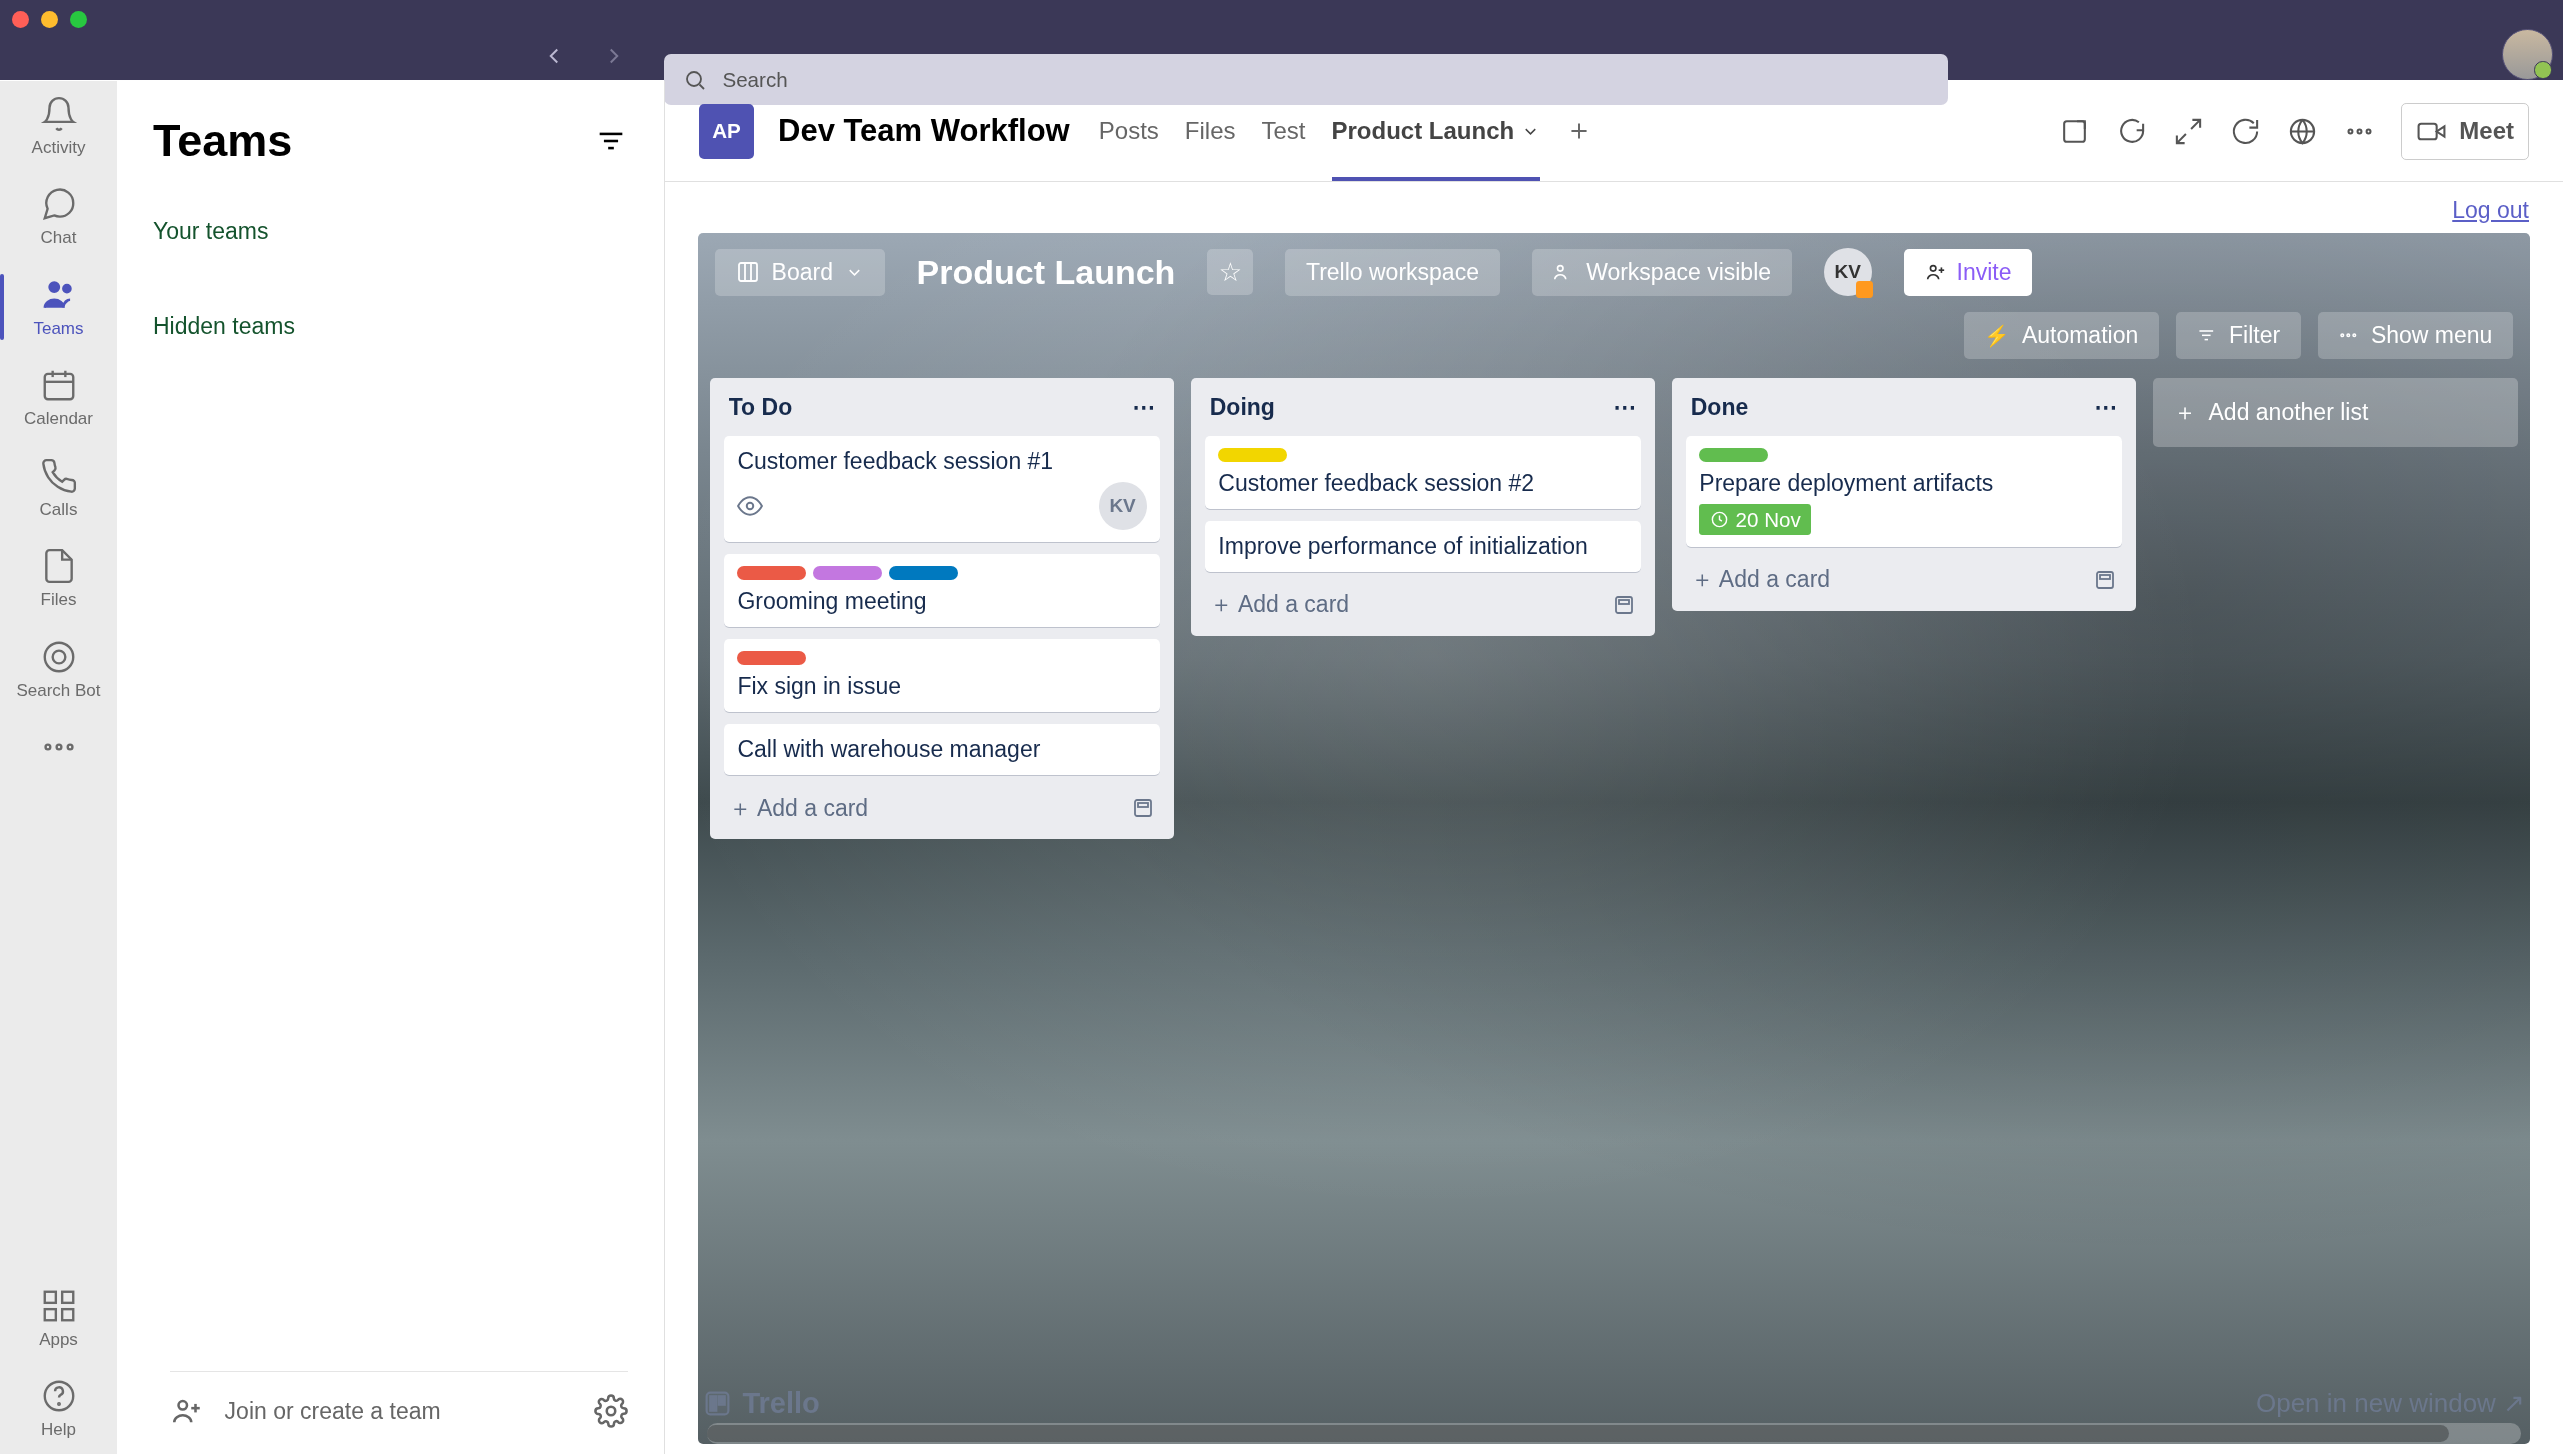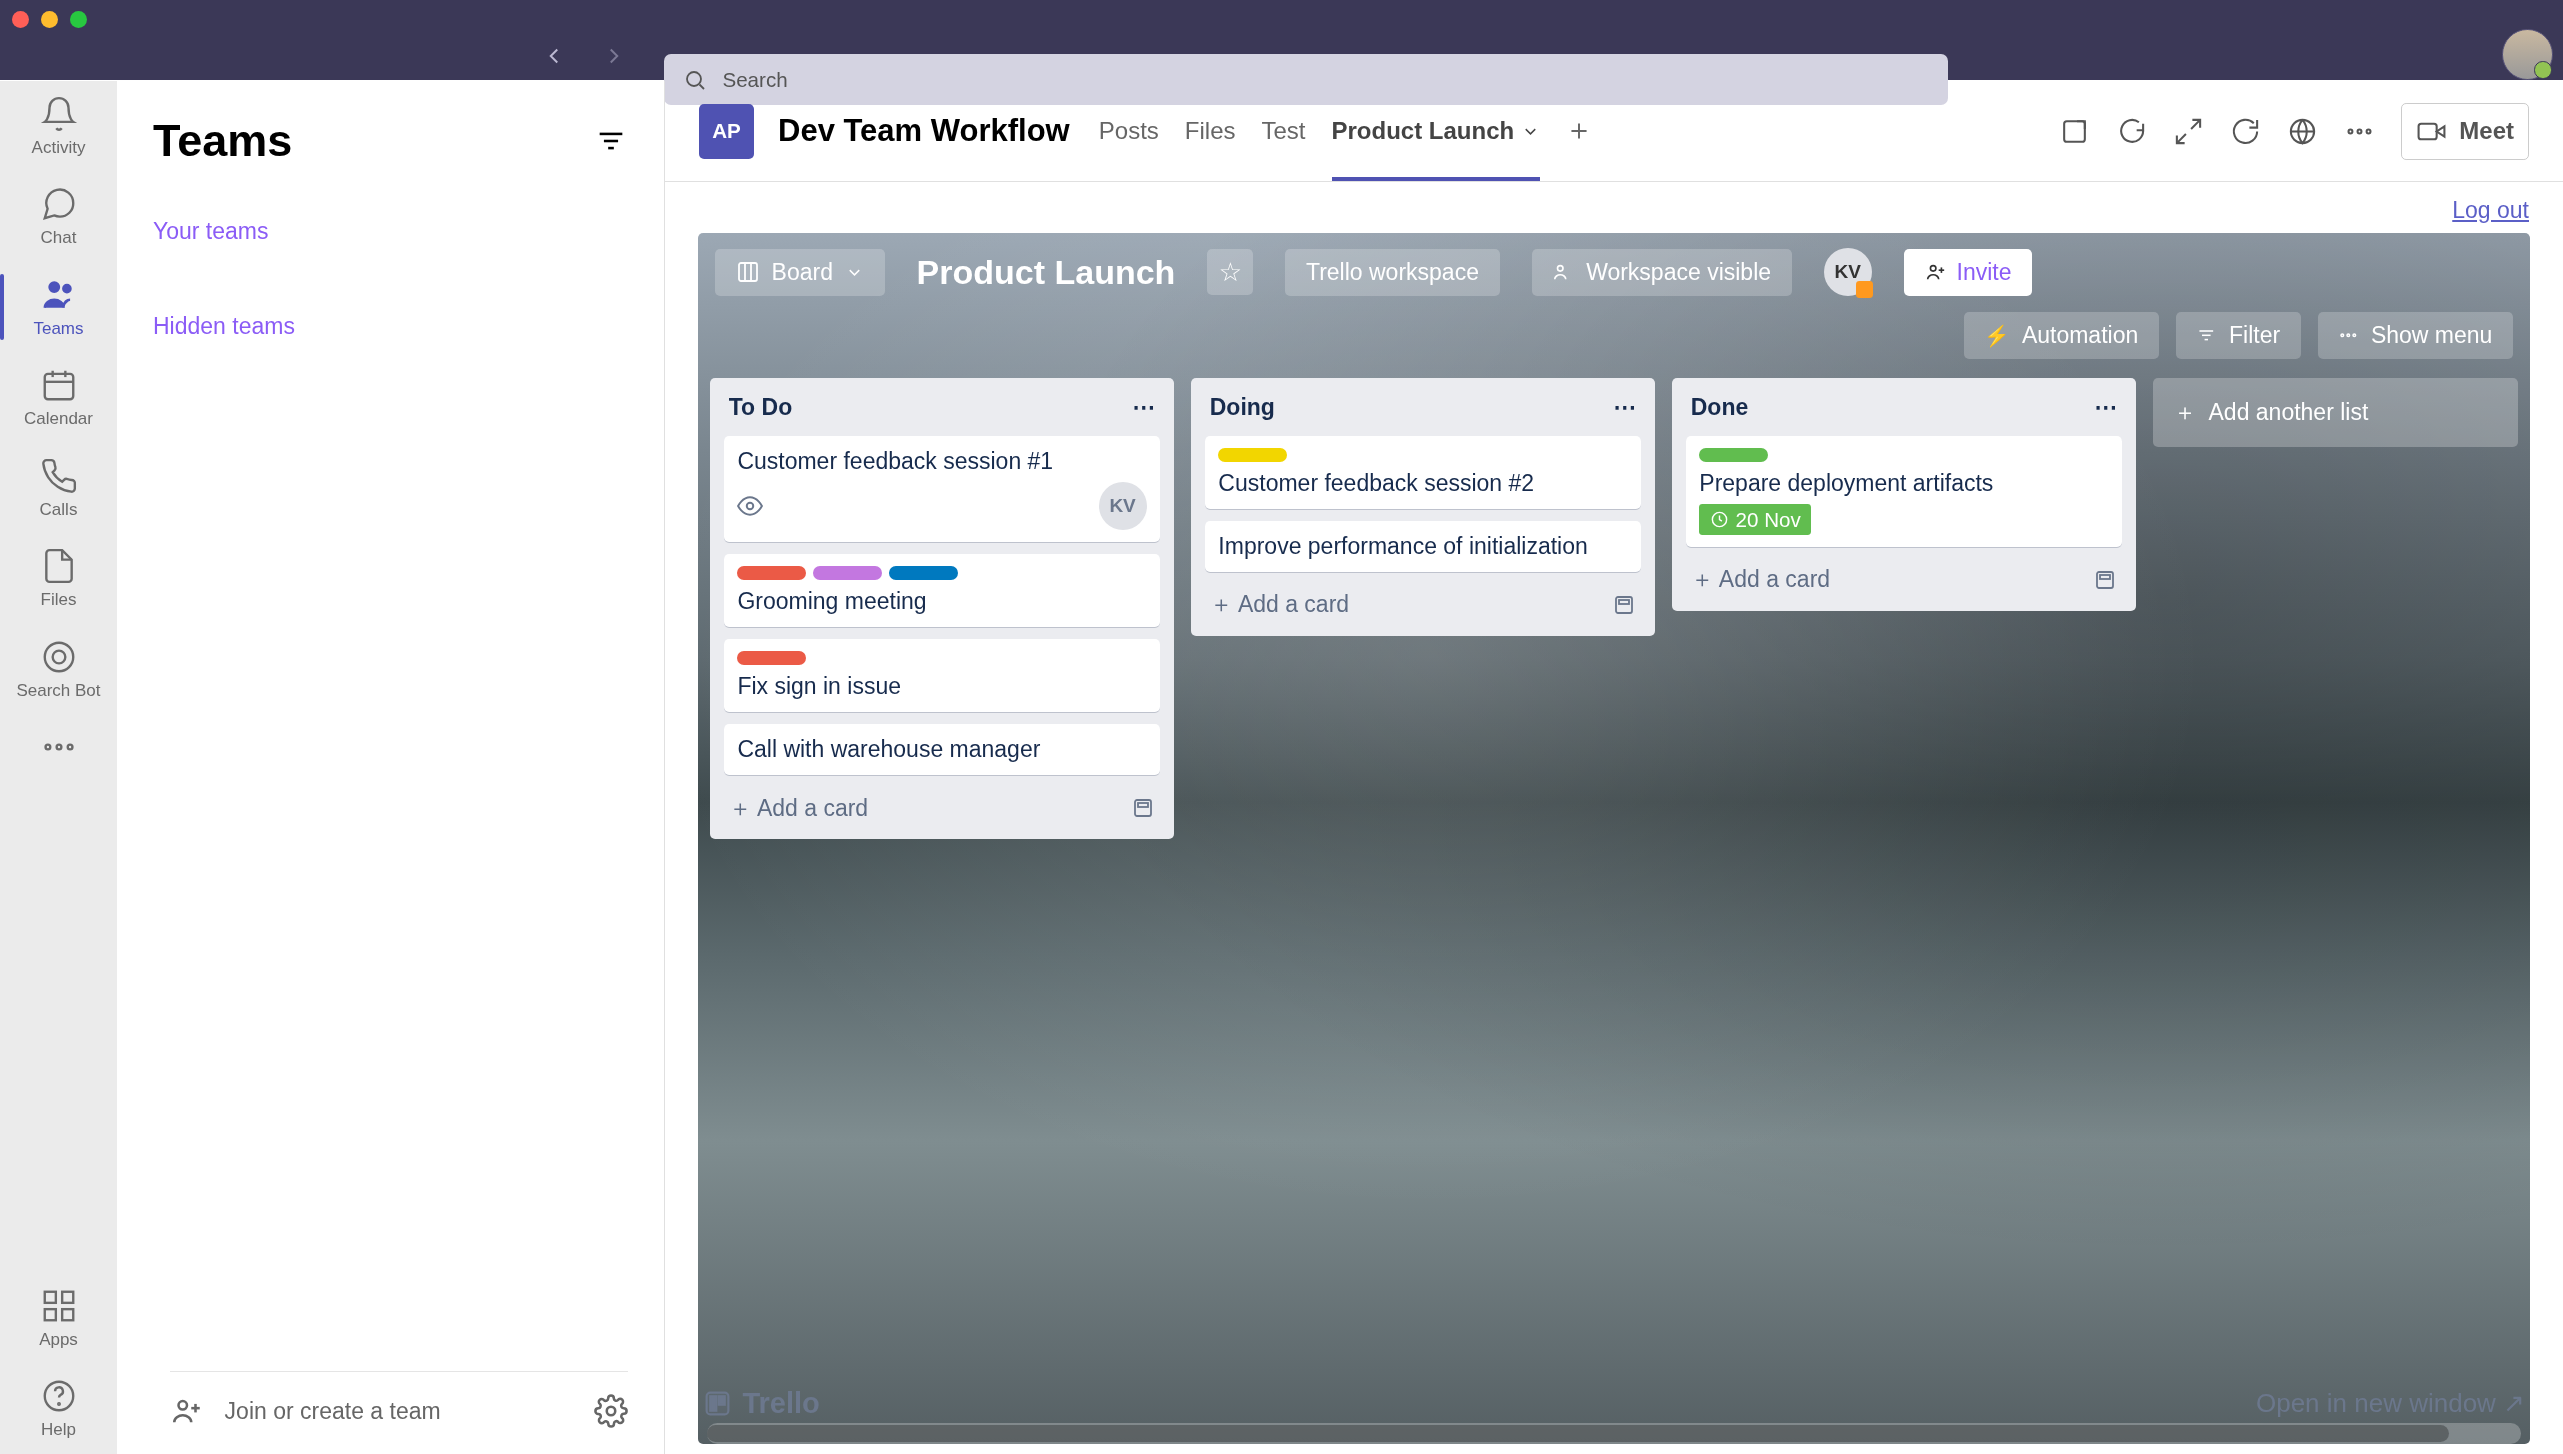--- a/index.html
+++ b/index.html
@@ -25,21 +25,21 @@
 .rail-item svg { width:38px; height:38px; stroke:#6b6b6b; fill:none; stroke-width:1.5; }
 .rail-item.active { color:#4c53bc; }
 .rail-item.active svg { stroke:#4c53bc; fill:#4c53bc; }
 .rail-item.active::before { content:''; position:absolute; left:0; top:12px; bottom:12px; width:4.3px; background:#4c53bc; border-radius:2.6px; }
 .rail-spacer { flex:1; }
 
 
 .teamspanel { position:absolute; top:81px; left:117px; width:548px; height:calc(100% - 81px); background:#fff; border-right:0.9px solid #e0e0e0; padding:34px 36px; }
 .teamspanel h1 { font-size:45px; font-weight:700; margin-bottom:34px; display:flex; justify-content:space-between; align-items:center; }
 .teams-filter { width:34px; height:34px; }
-.tp-link { color:#8b5cf6; font-size:23px; padding:17px 0; }
+.tp-link { color:#14532d; font-size:23px; padding:17px 0; }
 .join-row { position:absolute; bottom:26px; left:53px; right:36px; display:flex; align-items:center; gap:20.6px; color:#666; font-size:23px; border-top:0.9px solid #e5e5e5; padding-top:22px; }
 
 
 .content { position:absolute; top:81px; left:665px; right:0; height:calc(100% - 81px); display:flex; flex-direction:column; }
 .chead { height:101px; border-bottom:0.9px solid #e0e0e0; display:flex; align-items:center; padding:0 34px; gap:24px; }
 .team-badge { width:55px; height:55px; background:#4f52b2; color:#fff; border-radius:5.1px; display:flex; align-items:center; justify-content:center; font-size:20.6px; font-weight:600; }
 .team-name { font-size:31px; font-weight:700; }
 .tabs { display:flex; gap:26px; margin-left:5.1px; }
 .tab { font-size:24px; color:#666; padding:36px 0; position:relative; display:flex; align-items:center; gap:6.9px; }
 .tab.active { color:#444; font-weight:600; }

